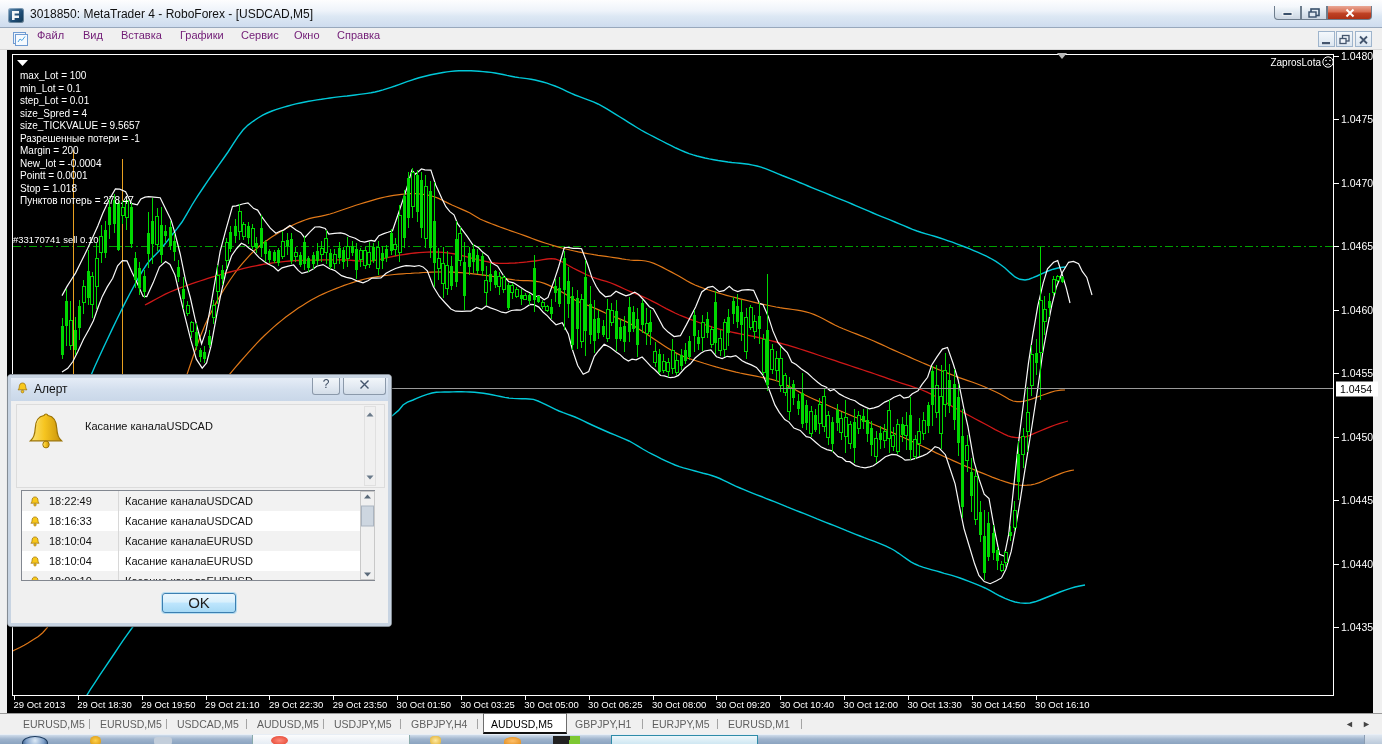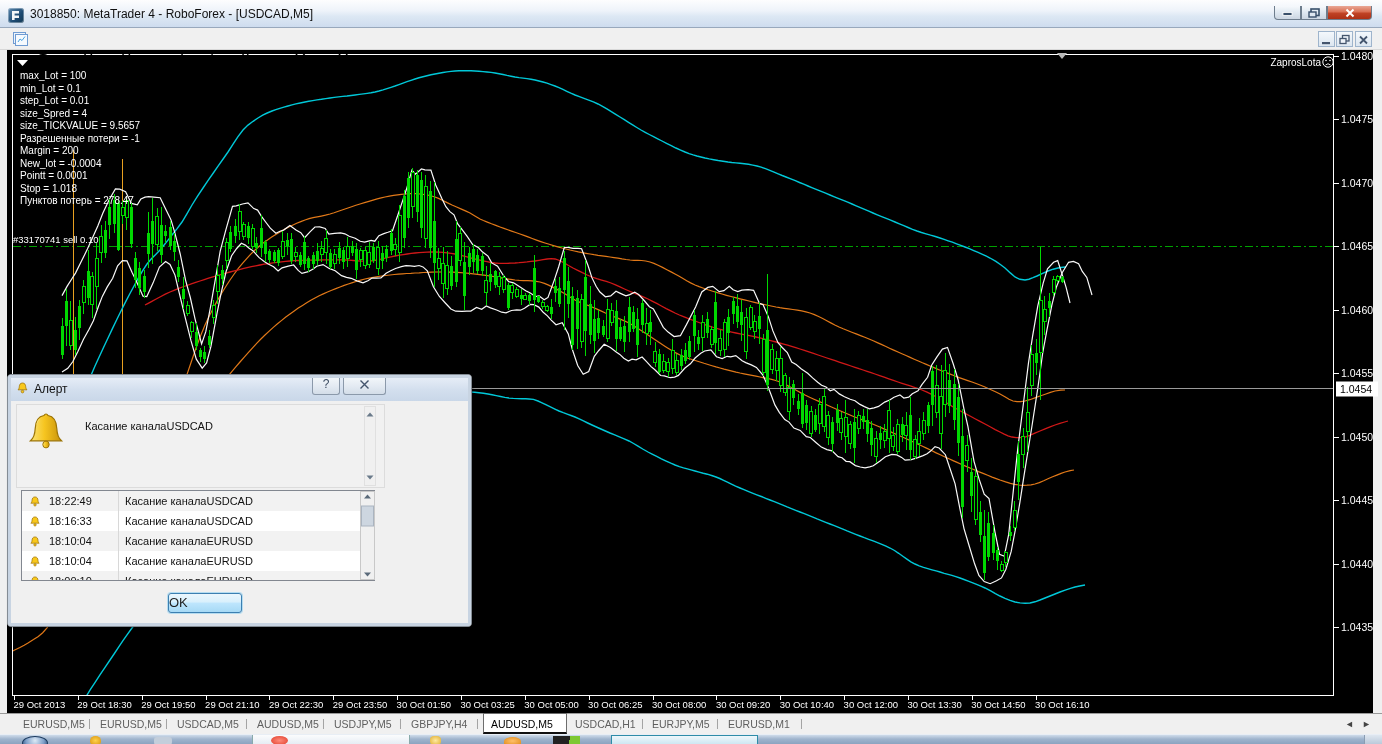--- a/index.html
+++ b/index.html
@@ -2,38 +2,38 @@
 <html><head><meta charset="utf-8"><style>
 
 *{margin:0;padding:0;box-sizing:border-box}
 body{width:1382px;height:744px;overflow:hidden;font-family:"Liberation Sans",sans-serif;background:#f0f0f0;position:relative}
 #titlebar{position:absolute;left:0;top:0;width:1382px;height:28px;background:linear-gradient(#fdfdfe 0%,#eef3fa 40%,#dde8f4 60%,#cedcee 100%);border-bottom:1px solid #98a8bc;z-index:2}
 #title-ico{position:absolute;left:8px;top:8px;width:16px;height:15px;border-radius:3px;background:linear-gradient(135deg,#5b87ad,#1c4a72 60%,#123752);box-shadow:inset 0 0 0 1px rgba(255,255,255,.35)}
 #title-txt{position:absolute;left:30px;top:7px;font-size:12px;color:#101010}
 .capbtn{position:absolute;top:6px;height:14px;border:1px solid #6e7d8d;border-top:none;z-index:3}
 .tb-glyph{position:absolute;left:50%;top:50%;transform:translate(-50%,-50%)}
 #menubar{position:absolute;left:0;top:29px;width:1382px;height:21px;background:#f0f0f0;z-index:2;border-bottom:1px solid #d8d8d8}
-.mitem{position:absolute;top:21px;font-size:16px;color:#000000}
+.mitem{position:absolute;top:0;font-size:11px;color:#701a75}
 #tabbar{position:absolute;left:0;top:713px;width:1382px;height:21px;background:#f0f0f0;z-index:2;border-top:1px solid #9a9a9a}
 .tab{position:absolute;top:4px;font-size:10.5px;color:#5f5f5f}
 .tabsep{position:absolute;top:3px;font-size:11px;color:#9a9a9a}
 #taskbar{position:absolute;left:0;top:734px;width:1382px;height:10px;background:linear-gradient(#cfdceb,#9fb4cd 45%,#8ba3c0);z-index:2;border-top:1px solid #e8eef5}
-#dlg{position:absolute;left:7px;top:374px;width:465px;height:253px;z-index:4;background:#f0f0f0;border:1px solid #848c94;border-radius:4px;box-shadow:1px 1px 2px rgba(0,0,0,.4);padding-left:32px;}
+#dlg{position:absolute;left:7px;top:374px;width:385px;height:253px;z-index:4;background:#f0f0f0;border:1px solid #848c94;border-radius:4px;box-shadow:1px 1px 2px rgba(0,0,0,.4);padding-left:32px;}
 #dlg-frame{position:absolute;left:0;top:0;right:0;bottom:0;border:3px solid #c8d4e2;border-radius:3px;pointer-events:none}
 #dlg-title{position:absolute;left:1px;top:1px;right:1px;height:25px;border-radius:3px 3px 0 0;background:linear-gradient(#e9eff8,#d3dfee 55%,#c9d7e8)}
 #dlg-title span{position:absolute;left:25px;top:6px;font-size:12px;color:#111}
 .dlgbtn{position:absolute;top:0;height:20px;background:linear-gradient(#f7fafc,#e3eaf2 60%,#d3dde8);border:1px solid #8b99aa;border-top:none;border-radius:0 0 3px 3px;color:#3c4c62;text-align:center;font-size:12px;line-height:19px}
 #dlg-msgpanel{position:absolute;left:8px;top:29px;width:369px;height:84px;background:#f1f1f1;border:1px solid #dcdcdc}
 #dlg-msg{position:absolute;left:77px;top:45px;font-size:11px;color:#111}
 .sb{position:absolute;background:#f0f0f0;border:1px solid #e0e0e0}
 #dlg-list{position:absolute;left:13px;top:115px;width:354px;height:91px;background:#a21caf;border:1px solid #828790;overflow:hidden}
 .lrow{position:absolute;left:0;width:338px;height:20px}
 .lrow .t{position:absolute;left:27px;top:4px;font-size:11px;color:#111}
 .lrow .m{position:absolute;left:103px;top:4px;font-size:11px;color:#111}
-#okbtn{position:absolute;left:160px;top:218px;width:74px;height:20px;border:1px solid #3c7fb1;border-radius:3px;background:linear-gradient(#eaf6fd,#d9f0fc 45%,#bee6fd 50%,#a7d9f5);box-shadow:0 0 0 1px #b5dcf0;font-size:13px;text-align:left;line-height:18px;color:#1e1e1e}
+#okbtn{position:absolute;left:154px;top:218px;width:74px;height:20px;border:1px solid #3c7fb1;border-radius:3px;background:linear-gradient(#eaf6fd,#d9f0fc 45%,#bee6fd 50%,#a7d9f5);box-shadow:0 0 0 1px #b5dcf0;font-size:15px;text-align:center;line-height:18px;color:#1e1e1e}
 </style></head><body>
 
 <svg width="1382" height="744" viewBox="0 0 1382 744" style="position:absolute;left:0;top:0;z-index:1">
 <rect x="7" y="50" width="1366" height="663" fill="#000"></rect>
 <rect x="12.5" y="54.5" width="1321.0" height="641.0" fill="none" stroke="#fff" stroke-width="1" shape-rendering="crispEdges"></rect>
 <line x1="1333.5" y1="56.0" x2="1338.5" y2="56.0" stroke="#fff" stroke-width="1" shape-rendering="crispEdges"></line>
 <text x="1341" y="59.8" fill="#fff" font-size="10.5" font-family="Liberation Sans">1.0480</text>
 <line x1="1333.5" y1="119.5" x2="1338.5" y2="119.5" stroke="#fff" stroke-width="1" shape-rendering="crispEdges"></line>
 <text x="1341" y="123.3" fill="#fff" font-size="10.5" font-family="Liberation Sans">1.0475</text>
 <line x1="1333.5" y1="183.0" x2="1338.5" y2="183.0" stroke="#fff" stroke-width="1" shape-rendering="crispEdges"></line>
@@ -154,42 +154,42 @@
 <div id="menubar">
 <svg style="position:absolute;left:13px;top:3px" width="15" height="15">
       <rect x="0.5" y="0.5" width="12" height="11" fill="#eef4fb" stroke="#6f9bd2"></rect>
       <rect x="2.5" y="2.5" width="12" height="11" fill="#f6fafe" stroke="#6f9bd2"></rect>
       <path d="M5 10l2-3 2 1.5 3-4" stroke="#4aa3e0" fill="none"></path>
     </svg>
 <div class="mitem" style="left:37px">Файл</div>
 <div class="mitem" style="left:83px">Вид</div>
 <div class="mitem" style="left:121px">Вставка</div>
 <div class="mitem" style="left:180px">Графики</div>
-<div class="mitem" style="left:241px">Касание</div>
+<div class="mitem" style="left:241px">Сервис</div>
 <div class="mitem" style="left:294px">Окно</div>
 <div class="mitem" style="left:337px">Справка</div>
 <div style="position:absolute;left:1318px;top:2px;width:17px;height:16px;background:linear-gradient(#f4f8fc,#dce6f0);border:1px solid #9eb4cc"><svg width="15" height="15">
         <rect x="3" y="10" width="8" height="2.2" fill="#44556d"></rect>
       </svg></div>
 <div style="position:absolute;left:1336px;top:2px;width:17px;height:16px;background:linear-gradient(#f4f8fc,#dce6f0);border:1px solid #9eb4cc"><svg width="15" height="15">
         <rect x="5.5" y="3.5" width="6.5" height="5.5" fill="none" stroke="#44556d" stroke-width="1.3"></rect>
         <rect x="3" y="6.5" width="6" height="5" fill="#eef3f9" stroke="#44556d" stroke-width="1.3"></rect>
       </svg></div>
 <div style="position:absolute;left:1355px;top:2px;width:17px;height:16px;background:linear-gradient(#f4f8fc,#dce6f0);border:1px solid #9eb4cc"><svg width="15" height="15">
         <path d="M4 4.5 L11 11.5 M11 4.5 L4 11.5" stroke="#44556d" stroke-width="1.8"></path>
       </svg></div>
 </div>
 <div id="tabbar">
 <div class="tab" style="left:23px">EURUSD,M5</div>
 <div class="tab" style="left:100px">EURUSD,M5</div>
 <div class="tab" style="left:177px">USDCAD,M5</div>
 <div class="tab" style="left:257px">AUDUSD,M5</div>
 <div class="tab" style="left:334px">USDJPY,M5</div>
 <div class="tab" style="left:411px">GBPJPY,H4</div>
-<div class="tab" style="left:575px">USDCAD,H1</div>
+<div class="tab" style="left:575px">GBPJPY,H1</div>
 <div class="tab" style="left:652px">EURJPY,M5</div>
 <div class="tab" style="left:728px">EURUSD,M1</div>
 <div class="tabsep" style="left:88px">|</div>
 <div class="tabsep" style="left:165px">|</div>
 <div class="tabsep" style="left:245px">|</div>
 <div class="tabsep" style="left:322px">|</div>
 <div class="tabsep" style="left:399px">|</div>
 <div class="tabsep" style="left:476px">|</div>
 <div class="tabsep" style="left:641px">|</div>
 <div class="tabsep" style="left:716px">|</div>

